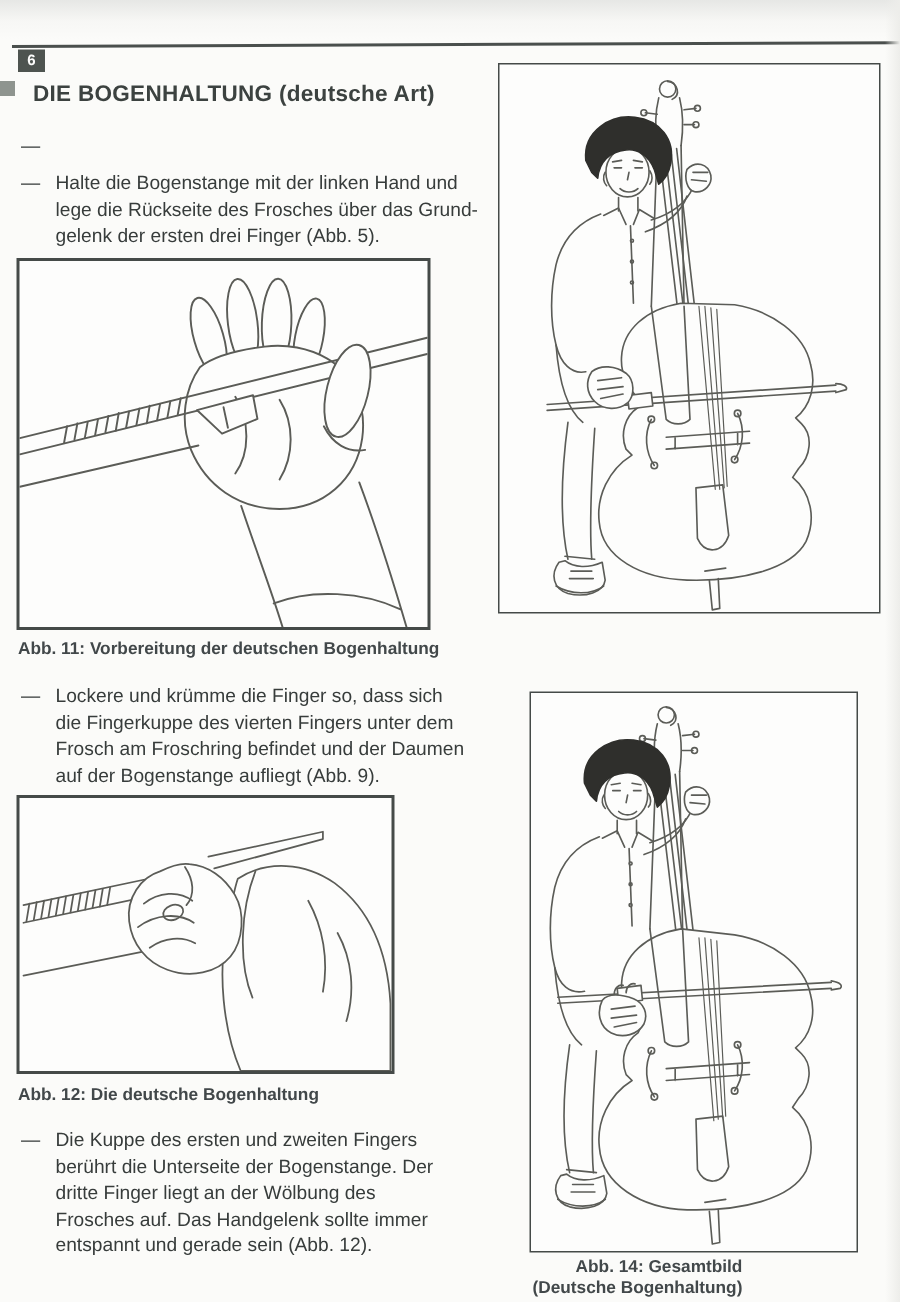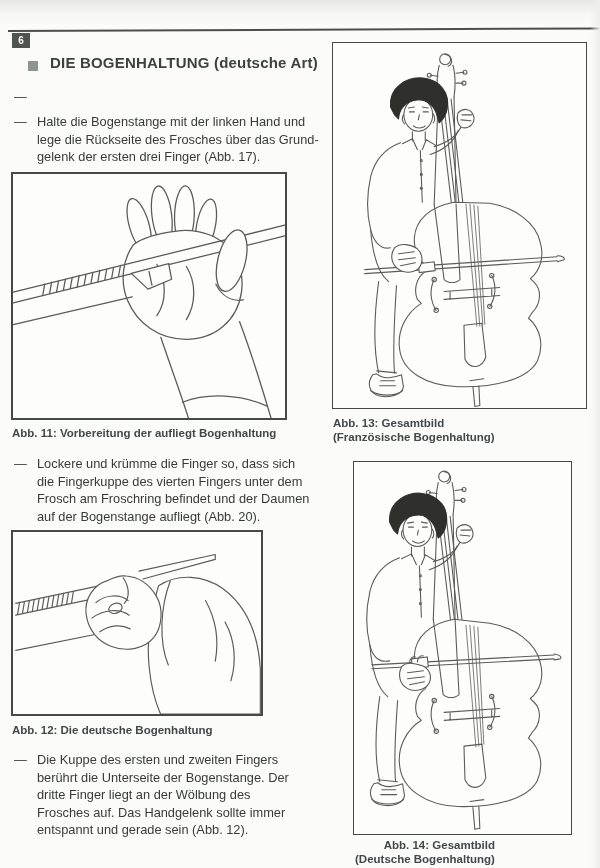--- a/index.html
+++ b/index.html
@@ -15,21 +15,21 @@
   }
   .page::after { 
     content:""; position:absolute; top:0; right:0; bottom:0; width:10px;
     background:linear-gradient(to left, #ededea, rgba(237,237,234,0)); pointer-events:none;
   }
   .top-rule { position:absolute; left:8px; right:0; top:30px; height:2px;
     background:#4a4f4d; transform:rotate(-0.25deg); transform-origin:left center; }
   .page-num { position:absolute; left:12px; top:33px; width:18px; height:15px;
     background:#4e5450; color:#fdfdfc; font-size:10px; font-weight:bold;
     display:flex; align-items:center; justify-content:center; }
-  .title-row { position:absolute; left:28px; top:54px; display:flex; align-items:flex-end; }
+  .title-row { position:absolute; left:0; top:54px; display:flex; align-items:flex-start; }
   .bullet-square { width:10px; height:10px; background:#8e948f; margin-right:12px; flex:none; }
   .title { font-size:15px; font-weight:bold; color:#3c4240; letter-spacing:0.2px; margin:0; }
   .item { position:absolute; left:14px; display:flex; }
   .item .dash { width:23px; flex:none; font-size:12.8px; line-height:17.5px; color:#3a3f3e; }
   .item .item-text { white-space:pre-line; font-size:12.8px; line-height:17.5px; max-width:300px; }
   .fig { position:absolute; background:#fdfdfc; border:2px solid #454a48; box-sizing:border-box; }
   .fig svg { display:block; width:100%; height:100%; }
   .fig-thin { border-width:1.5px; }
   .caption { position:absolute; font-weight:bold; font-size:11.5px; line-height:14px;
     color:#42484a; white-space:pre-line; }
@@ -48,21 +48,21 @@
   </div>
 
   <div class="item" style="top:88px;">
     <span class="dash">—</span>
   </div>
 
   <div class="item" style="top:113px;">
     <span class="dash">—</span>
     <div class="item-text">Halte die Bogenstange mit der linken Hand und
 lege die Rückseite des Frosches über das Grund-
-gelenk der ersten drei Finger (Abb. 17).</div>
+gelenk der ersten drei Finger (Abb. 5).</div>
   </div>
 
   <div class="fig" style="left:11px; top:172px; width:276px; height:248px;">
     <svg viewBox="0 0 276 248">
       <g fill="none" stroke="#5b5c57" stroke-width="1.3" stroke-linecap="round" stroke-linejoin="round">
 
         <g fill="#fdfdfc">
           <ellipse cx="128" cy="52" rx="10" ry="28" transform="rotate(-16 128 52)"></ellipse>
           <ellipse cx="151" cy="42" rx="10" ry="30" transform="rotate(-7 151 42)"></ellipse>
           <ellipse cx="174" cy="42" rx="10" ry="30" transform="rotate(2 174 42)"></ellipse>
@@ -85,28 +85,28 @@
 
         <ellipse cx="222" cy="88" rx="14" ry="32" transform="rotate(14 222 88)" fill="#fdfdfc"></ellipse>
         <path d="M206,112 C212,124 222,130 234,128"></path>
 
         <path d="M150,166 C160,196 170,222 178,248"></path>
         <path d="M230,150 C242,182 252,214 262,248"></path>
         <path d="M172,232 C198,222 232,224 258,236"></path>
       </g>
     </svg>
   </div>
-  <div class="caption" style="left:12px; top:426px;">Abb. 11: Vorbereitung der aufliegt Bogenhaltung</div>
+  <div class="caption" style="left:12px; top:426px;">Abb. 11: Vorbereitung der deutschen Bogenhaltung</div>
 
   <div class="item" style="top:455px;">
     <span class="dash">—</span>
     <div class="item-text">Lockere und krümme die Finger so, dass sich
 die Fingerkuppe des vierten Fingers unter dem
 Frosch am Froschring befindet und der Daumen
-auf der Bogenstange aufliegt (Abb. 20).</div>
+auf der Bogenstange aufliegt (Abb. 9).</div>
   </div>
 
   <div class="fig" style="left:11px; top:530px; width:252px; height:186px;">
     <svg viewBox="0 0 252 186">
       <g fill="none" stroke="#5b5c57" stroke-width="1.2" stroke-linecap="round" stroke-linejoin="round">
 
         <path fill="#fdfdfc" d="M148,55 C168,42 194,44 214,58 C238,76 250,104 252,140 L252,186 L150,186 C138,158 134,118 141,88 C143,76 145,64 148,55 Z"></path>
         <path d="M160,50 C150,76 148,112 158,136"></path>
         <path d="M196,70 C206,88 210,110 206,132"></path>
         <path d="M216,92 C226,110 228,132 222,152"></path>
@@ -194,22 +194,20 @@
         <path d="M138,340 L152,338 M141,346 L143,366 M147,345 L148,365 M143,366 L148,365"></path>
 
         <path d="M32,228 L226,215 M32,232 L226,219"></path>
         <path d="M226,214 C231,214 234,216 233,218 L226,220"></path>
         <path fill="#fdfdfc" d="M86,222 L102,220 L103,229 L87,231 Z"></path>
         <path fill="#fdfdfc" d="M62,206 C58,212 58,220 64,226 C70,232 80,232 86,227 C91,222 91,212 85,207 C78,202 68,201 62,206 Z"></path>
         <path d="M66,212 L82,210 M66,218 L83,216 M68,224 L83,221"></path>
       </g>
     </svg>
   </div>
-  <div class="caption" style="left:333px; top:416px;">Abb. 13: Gesamtbild
-(Französische Bogenhaltung)</div>
 
   <div class="fig fig-thin" style="left:353px; top:461px; width:219px; height:374px;">
     <svg viewBox="0 0 219 374">
       <g fill="none" stroke="#5b5c57" stroke-width="1.1" stroke-linecap="round" stroke-linejoin="round">
 
         <circle cx="91" cy="14" r="5.5"></circle>
         <path d="M91,9 C98,10 100,18 94,21"></path>
         <path d="M85,20 C83,28 82,38 84,52 M99,20 C101,28 102,38 100,52"></path>
         <path d="M76,30 L84,31 M76,40 L83,41 M102,28 L110,27 M102,38 L109,38"></path>
         <circle cx="75" cy="30" r="2"></circle>

